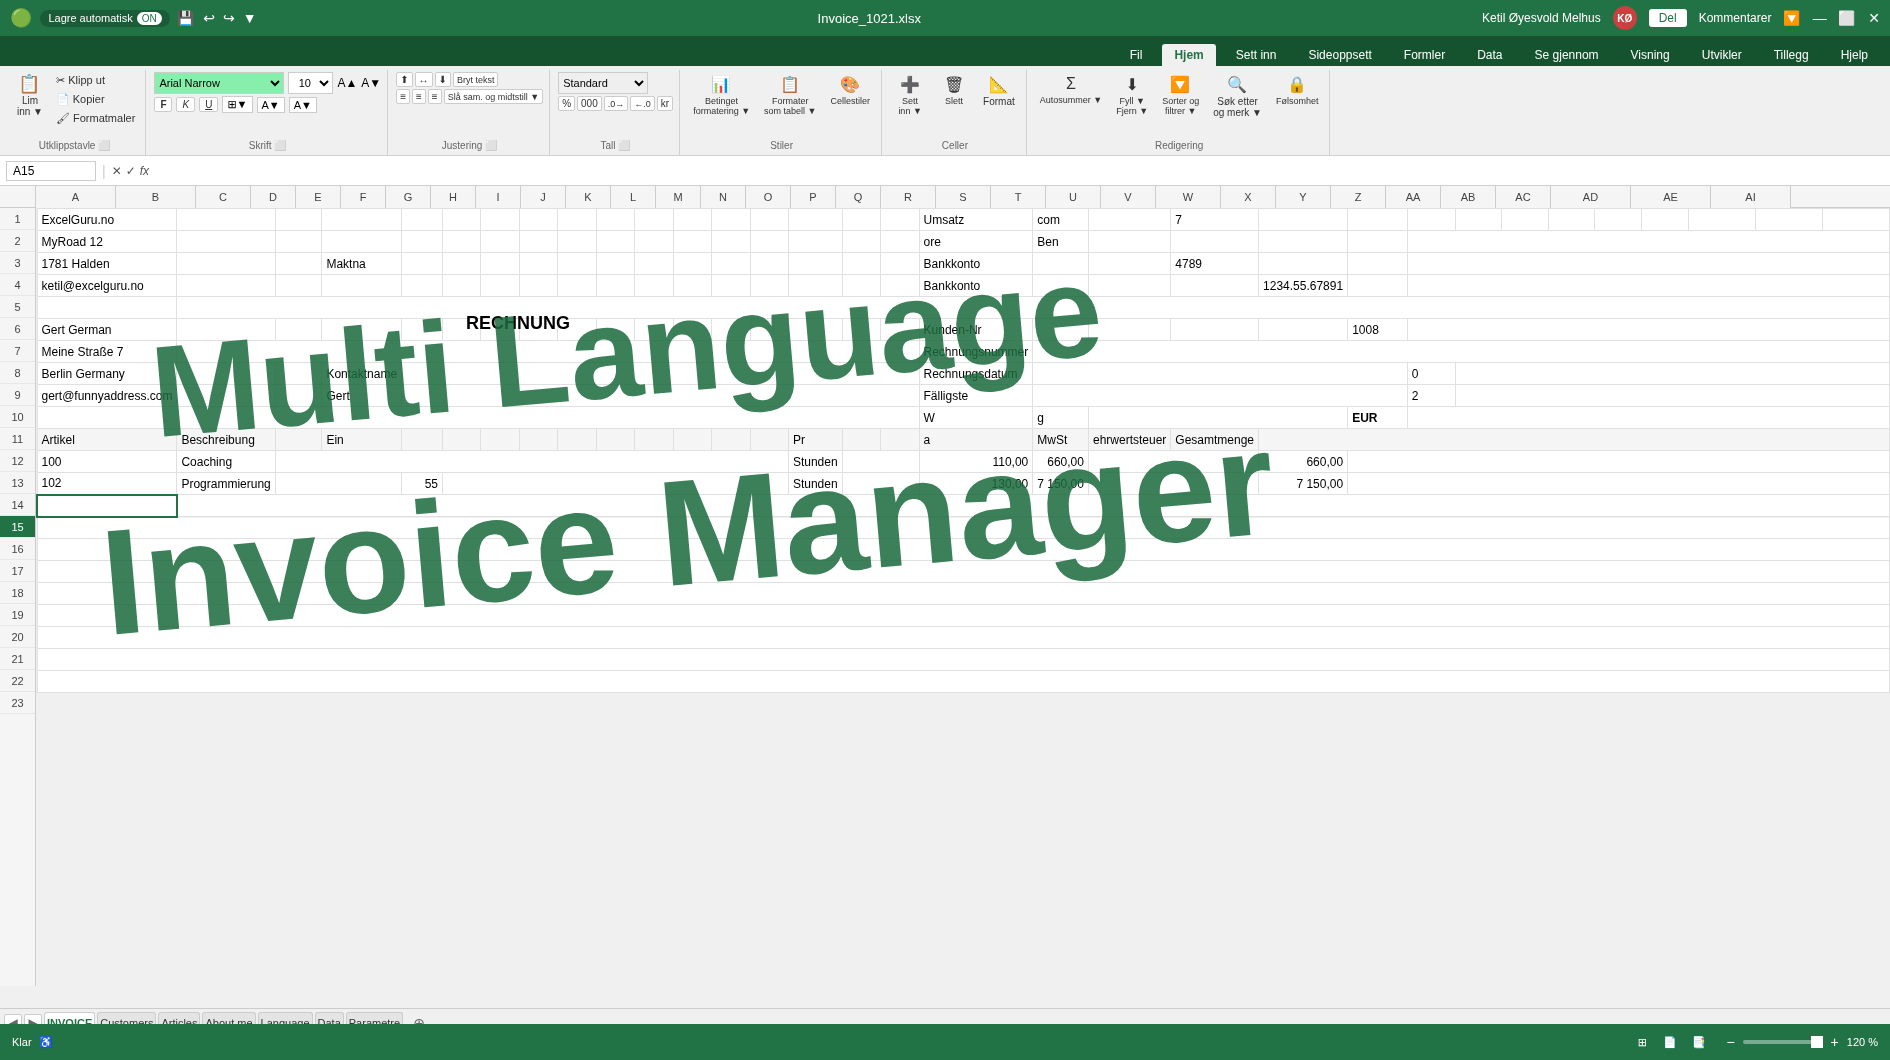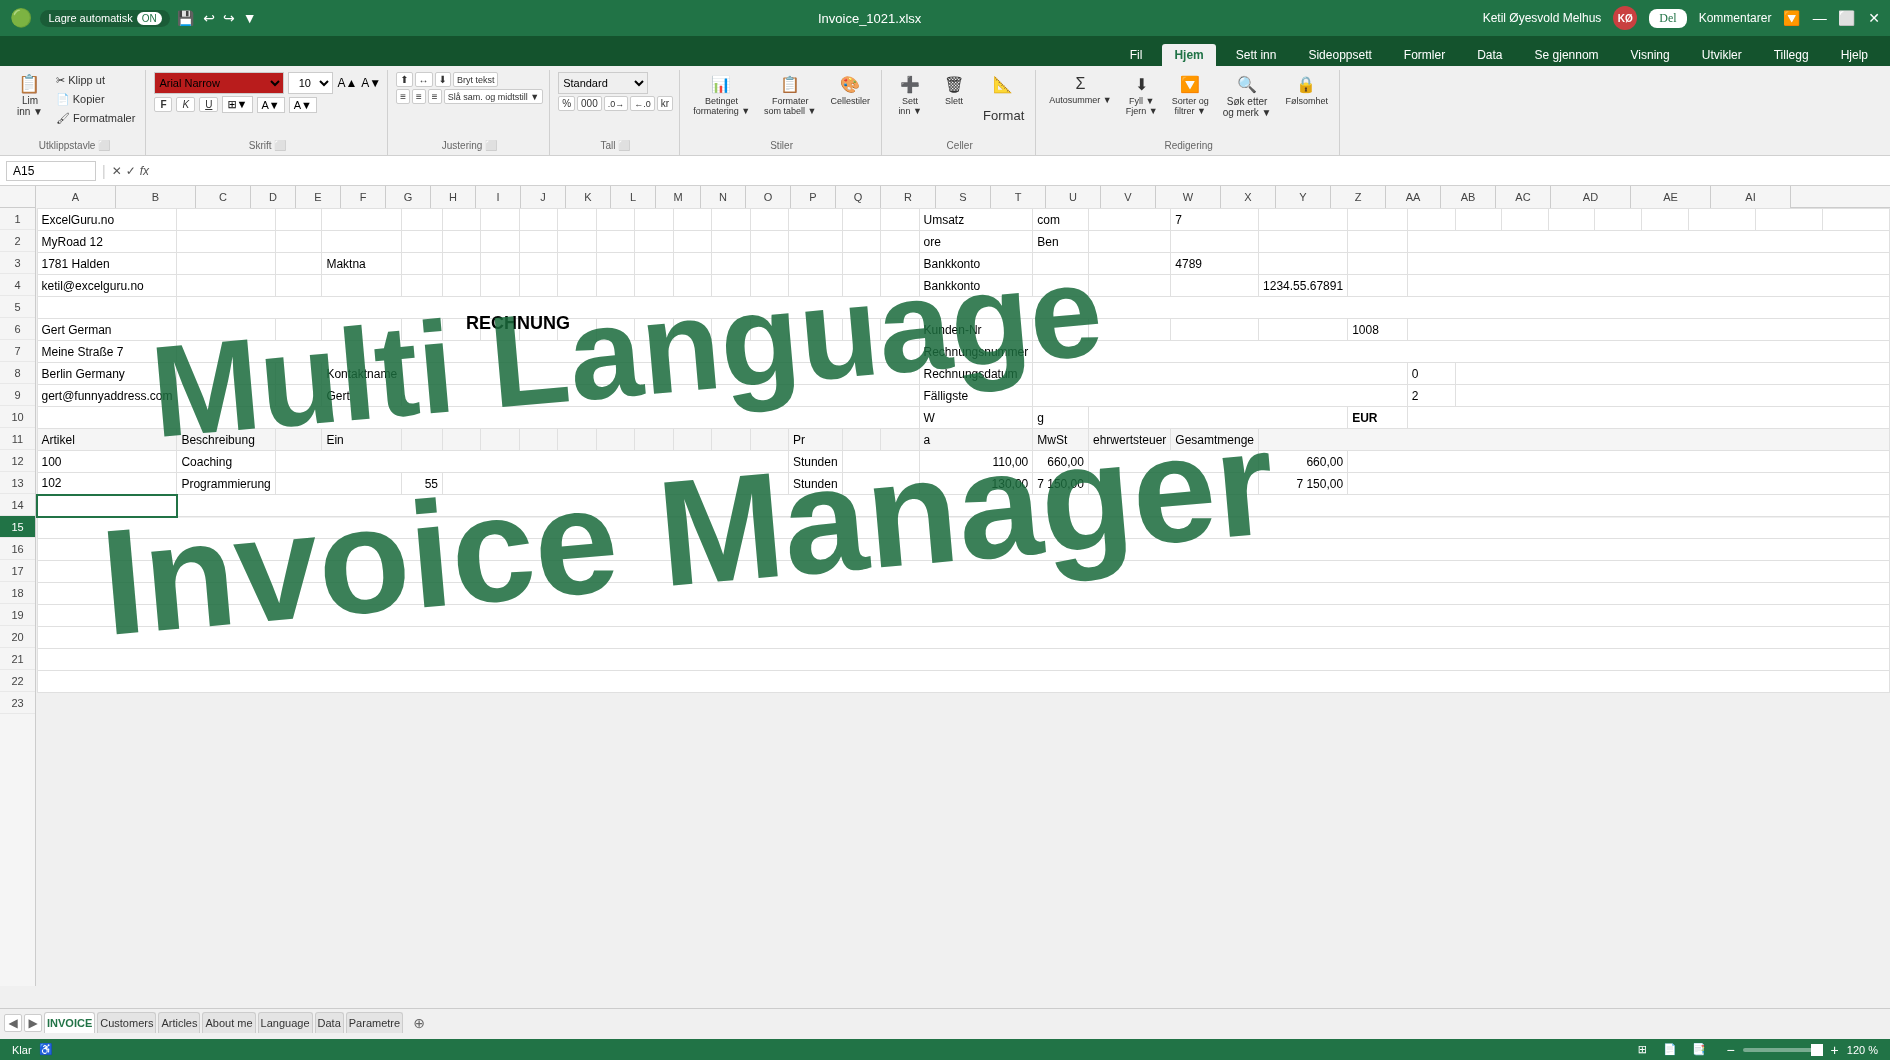--- a/index.html
+++ b/index.html
@@ -225,21 +225,21 @@
       border-radius: 3px 3px 0 0;
       background: #e4e4e4;
       cursor: pointer;
       color: #333;
     }
     .sheet-tab.active { background: white; font-weight: 600; color: #217346; }
     .sheet-tab-add { padding: 4px 8px; font-size: 14px; cursor: pointer; color: #666; }
 
     
     .status-bar {
-      height: 21px;
+      height: 36px;
       background: #217346;
       display: flex;
       align-items: center;
       justify-content: space-between;
       padding: 0 12px;
       position: absolute;
       bottom: 0; left: 0; right: 0;
       color: white;
       font-size: 11px;
     }
@@ -250,21 +250,21 @@
     
     .main-content {
       display: flex;
       flex-direction: column;
       height: calc(1060px - 36px - 30px - 90px - 30px - 22px - 28px - 24px);
       position: relative;
     }
 
     
     .font-name-select {
-      width: 130px; height: 22px; font-size: 11px; border: 1px solid #ccc; background: #b91c1c;
+      width: 130px; height: 22px; font-size: 11px; border: 1px solid #ccc; background: #86efac;
     }
     .font-size-select {
       width: 45px; height: 22px; font-size: 11px; border: 1px solid #ccc; background: white; text-align: center;
     }
     .bold { font-weight: bold; }
     .italic { font-style: italic; }
     .underline { text-decoration: underline; }
     .rsbtn { font-size: 10px; padding: 1px 3px; cursor: pointer; border-radius: 2px; color: #333; }
 
     
@@ -284,21 +284,21 @@
     <span style="color:white; font-size:14px;">↩</span>
     <span style="color:white; font-size:14px;">↪</span>
     <span style="color:white; font-size:14px;">▼</span>
   </div>
   <div class="title-bar-center">
     <span>Invoice_1021.xlsx</span>
   </div>
   <div class="title-bar-right">
     <span>Ketil Øyesvold Melhus</span>
     <span style="background:#c94040; border-radius:50%; width:24px; height:24px; display:inline-flex; align-items:center; justify-content:center; color:white; font-size:10px; font-weight:bold;">KØ</span>
-    <span style="cursor:pointer; background:white; color:#217346; padding:2px 10px; border-radius:8px; font-size:12px;font-family:Liberation Serif, serif;">Del</span>
+    <span style="cursor:pointer; background:white; color:#217346; padding:2px 10px; border-radius:3px; font-size:12px;">Del</span>
     <span style="cursor:pointer;">Kommentarer</span>
     <span style="font-size:14px;">🔽</span>
     <span style="font-size:14px; cursor:pointer;">—</span>
     <span style="font-size:14px; cursor:pointer;">⬜</span>
     <span style="font-size:14px; cursor:pointer;">✕</span>
   </div>
 </div>
 
 <div class="ribbon-tabs">
   <div class="ribbon-tab">Fil</div>
@@ -412,21 +412,21 @@
       <div class="ribbon-btn">
         <span style="font-size:16px;">➕</span>
         <span style="font-size:9px;">Sett<br>inn ▼</span>
       </div>
       <div class="ribbon-btn">
         <span style="font-size:16px;">🗑</span>
         <span style="font-size:9px;">Slett</span>
       </div>
       <div class="ribbon-btn">
         <span style="font-size:16px;">📐</span>
-        <span style="font-size:13px;margin-top:12px;">Format</span>
+        <span style="font-size:10px;">Format</span>
       </div>
     </div>
     <div class="ribbon-group-label">Celler</div>
   </div>
 
   <div class="ribbon-group" style="min-width:160px;">
     <div class="ribbon-group-content" style="gap:4px; flex-wrap:wrap;">
       <div class="ribbon-btn">
         <span style="font-size:16px;">Σ</span>
         <span style="font-size:9px;">Autosummer ▼</span>

